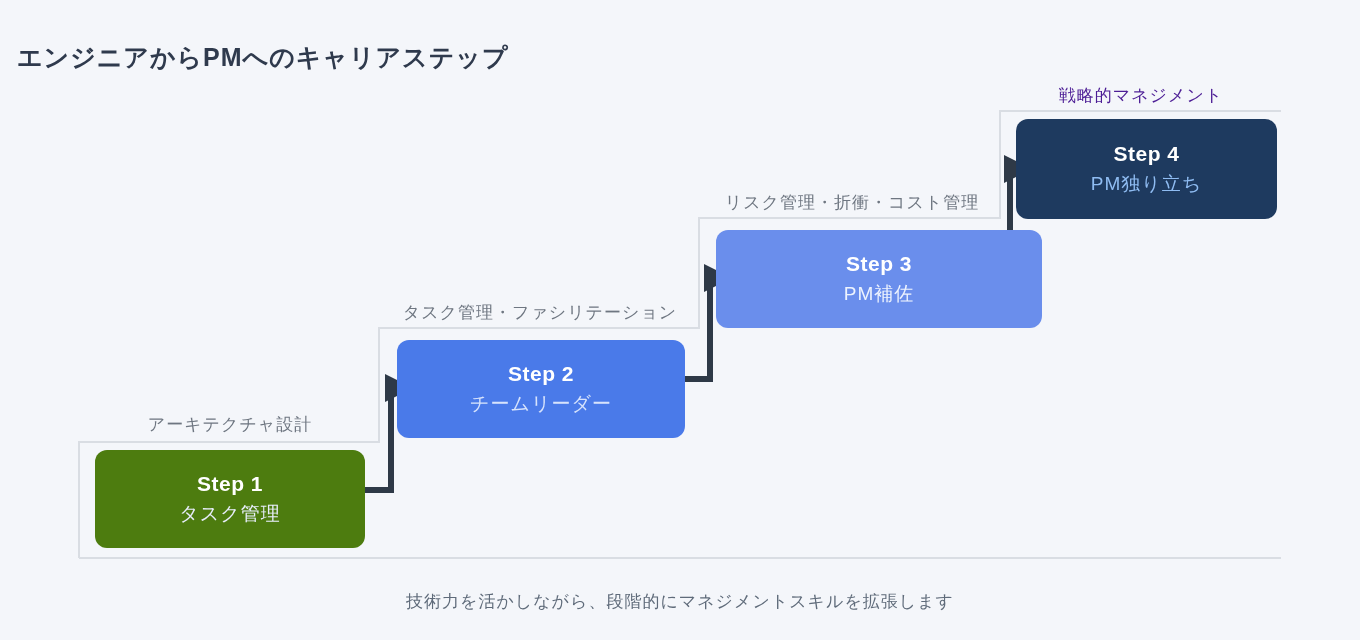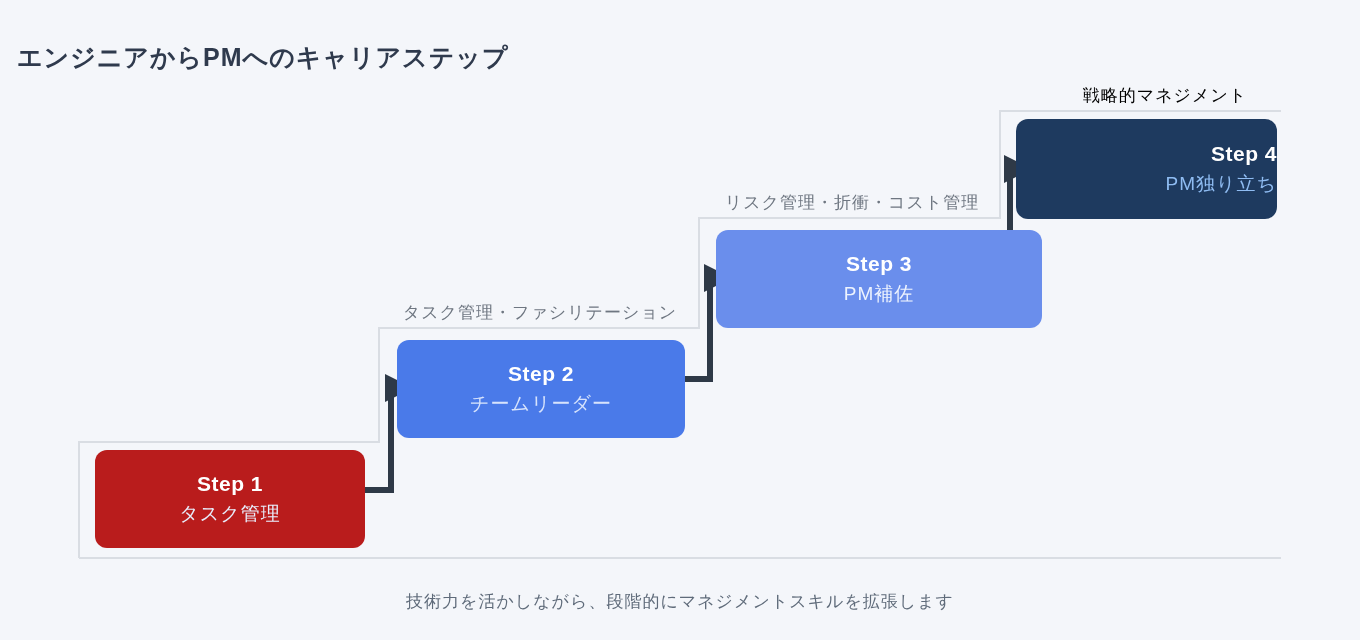--- a/index.html
+++ b/index.html
@@ -47,21 +47,21 @@
     border-radius: 12px;
     display: flex;
     flex-direction: column;
     align-items: center;
     justify-content: center;
     gap: 5px;
   }
   .step-box.s1 { left: 95px;   top: 450px; width: 270px; height: 98px;  }
   .step-box.s2 { left: 397px;  top: 340px; width: 288px; height: 98px;  }
   .step-box.s3 { left: 716px;  top: 230px; width: 326px; height: 98px;  }
-  .step-box.s4 { left: 1016px; top: 119px; width: 261px; height: 100px; align-items: flex-end; }
+  .step-box.s4 { left: 1016px; top: 119px; width: 261px; height: 100px; }
   .step-label {
     font-size: 21px;
     font-weight: 700;
     color: #ffffff;
     letter-spacing: 0.5px;
   }
   .step-name {
     font-size: 19px;
     letter-spacing: 1px;
   }
@@ -89,25 +89,26 @@
     <path d="M365,490 H391 V381" fill="none" stroke-width="6" style="stroke: rgb(46, 57, 71);"></path>
     <polygon points="385,374 385,402 413,388" style="fill: rgb(46, 57, 71);"></polygon>
 
     <path d="M685,379 H710 V271" fill="none" stroke-width="6" style="stroke: rgb(46, 57, 71);"></path>
     <polygon points="704,264 704,292 732,278" style="fill: rgb(46, 57, 71);"></polygon>
 
     <path d="M986,268 H1010 V162" fill="none" stroke-width="6" style="stroke: rgb(46, 57, 71);"></path>
     <polygon points="1004,155 1004,183 1032,169" style="fill: rgb(46, 57, 71);"></polygon>
   </svg>
 
+  <div class="skill-label l1" style="color: rgb(110, 118, 129);">アーキテクチャ設計</div>
   <div class="skill-label l2" style="color: rgb(110, 118, 129);">タスク管理・ファシリテーション</div>
   <div class="skill-label l3" style="color: rgb(110, 118, 129);">リスク管理・折衝・コスト管理</div>
-  <div class="skill-label l4" style="color: #000000; margin-left: 24px;">戦略的マネジメント</div>
+  <div class="skill-label l4" style="color: #4c1d95;">戦略的マネジメント</div>
 
-  <div class="step-box s1" style="background-color: #b91c1c;">
+  <div class="step-box s1" style="background-color: #4d7c0f;">
     <div class="step-label">Step 1</div>
     <div class="step-name" style="color: rgb(232, 238, 252);">タスク管理</div>
   </div>
 
   <div class="step-box s2" style="background-color: rgb(74, 122, 233);">
     <div class="step-label">Step 2</div>
     <div class="step-name" style="color: rgb(215, 227, 252); text-align: right;">チームリーダー</div>
   </div>
 
   <div class="step-box s3" style="background-color: rgb(106, 142, 236);">

